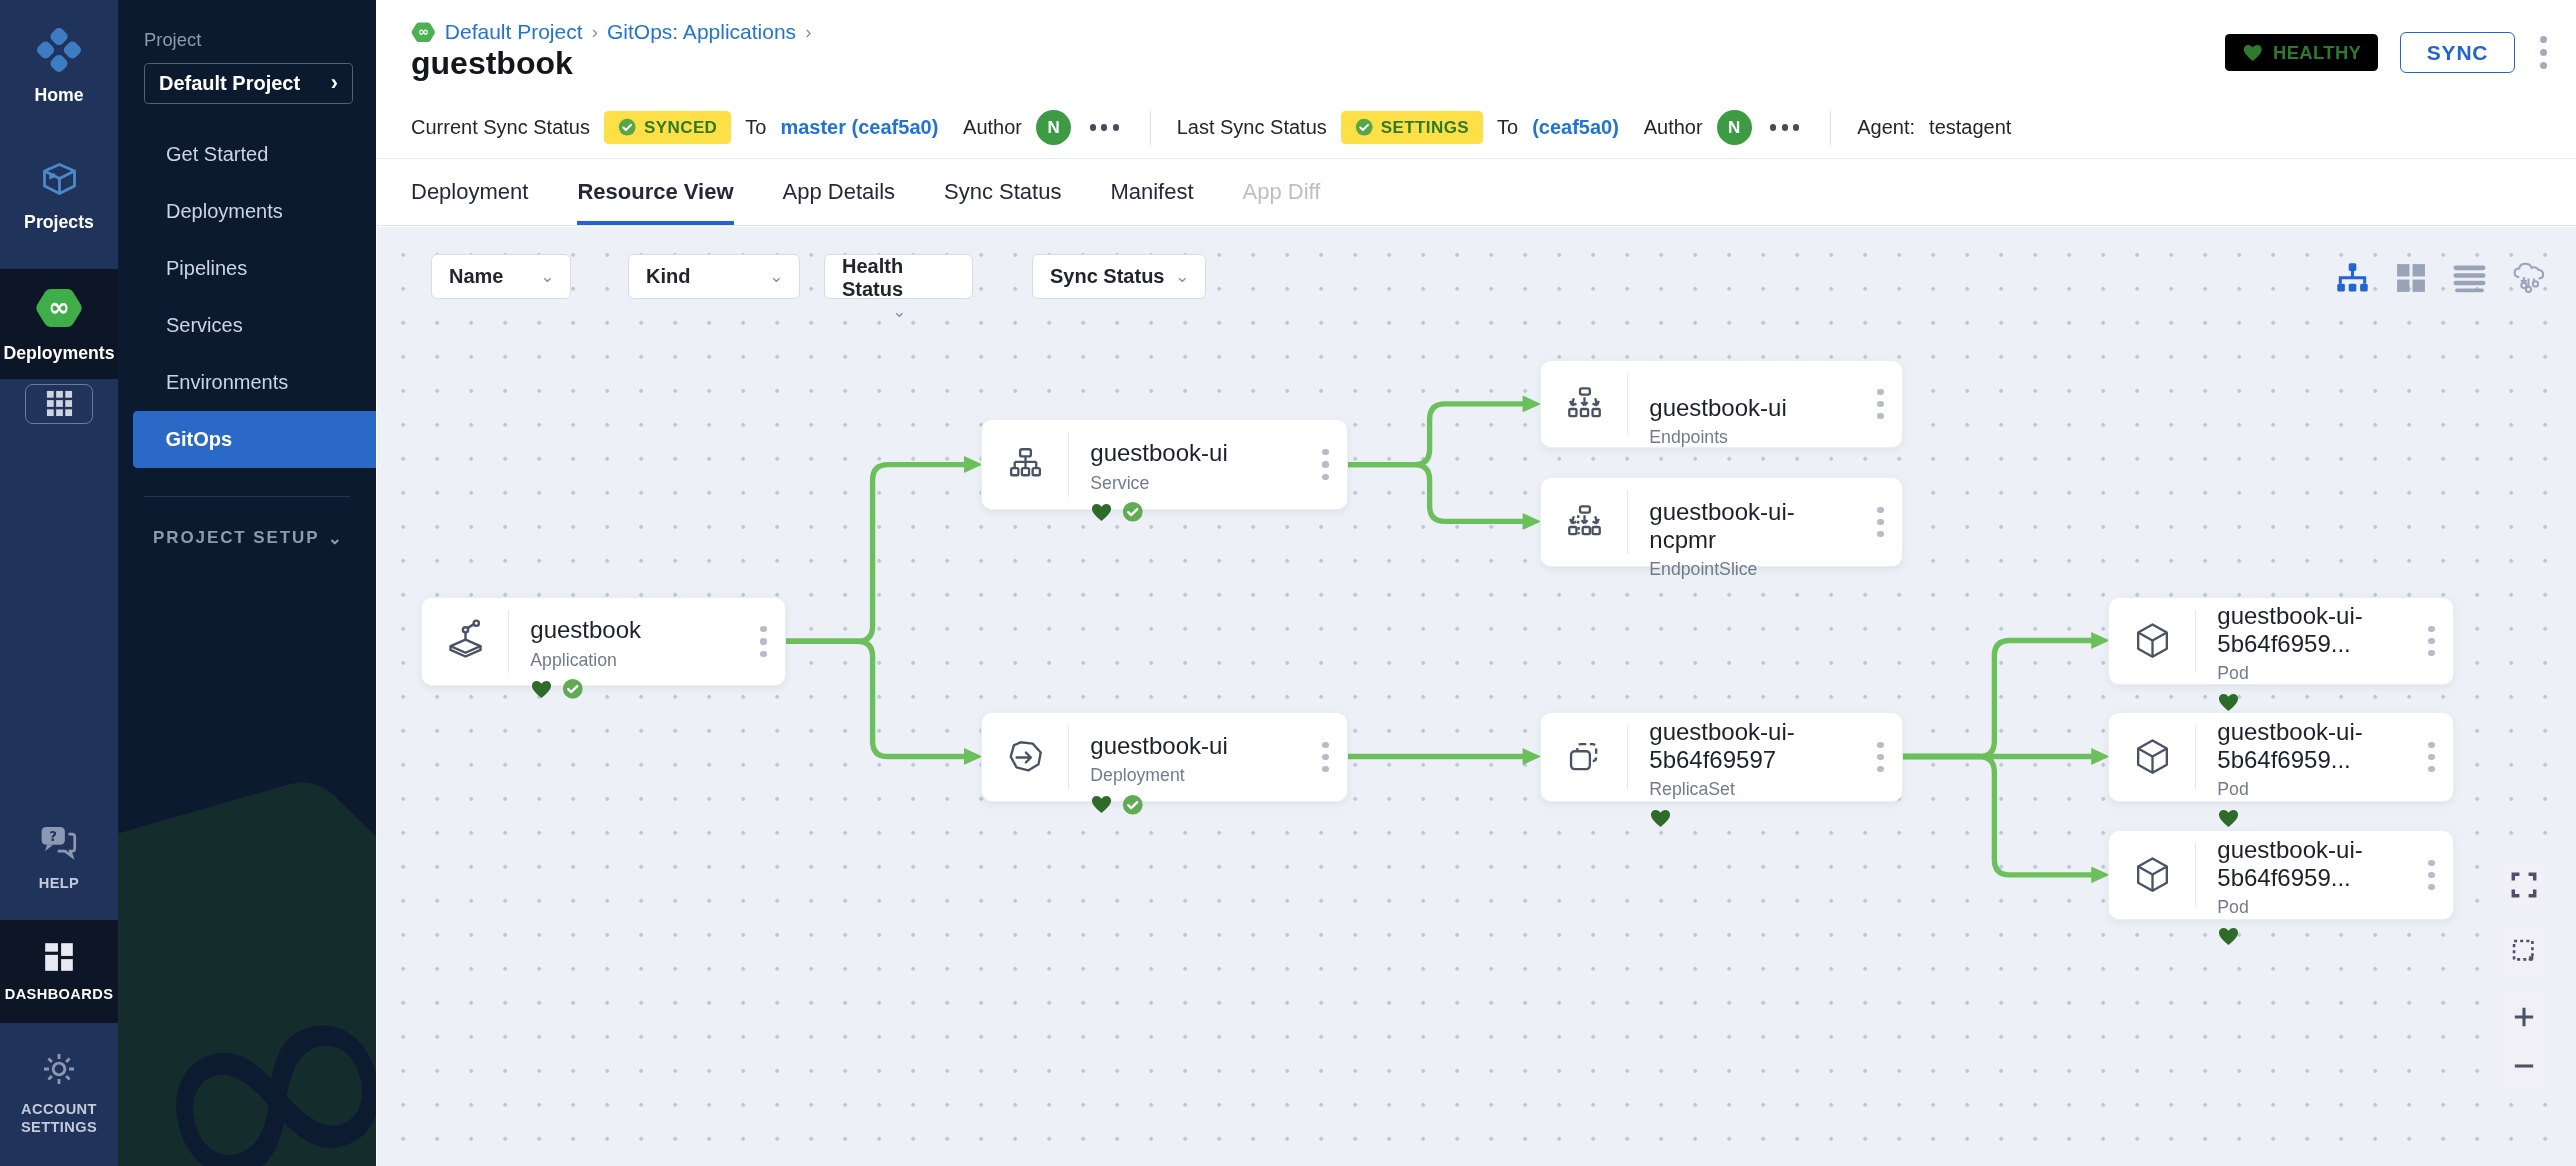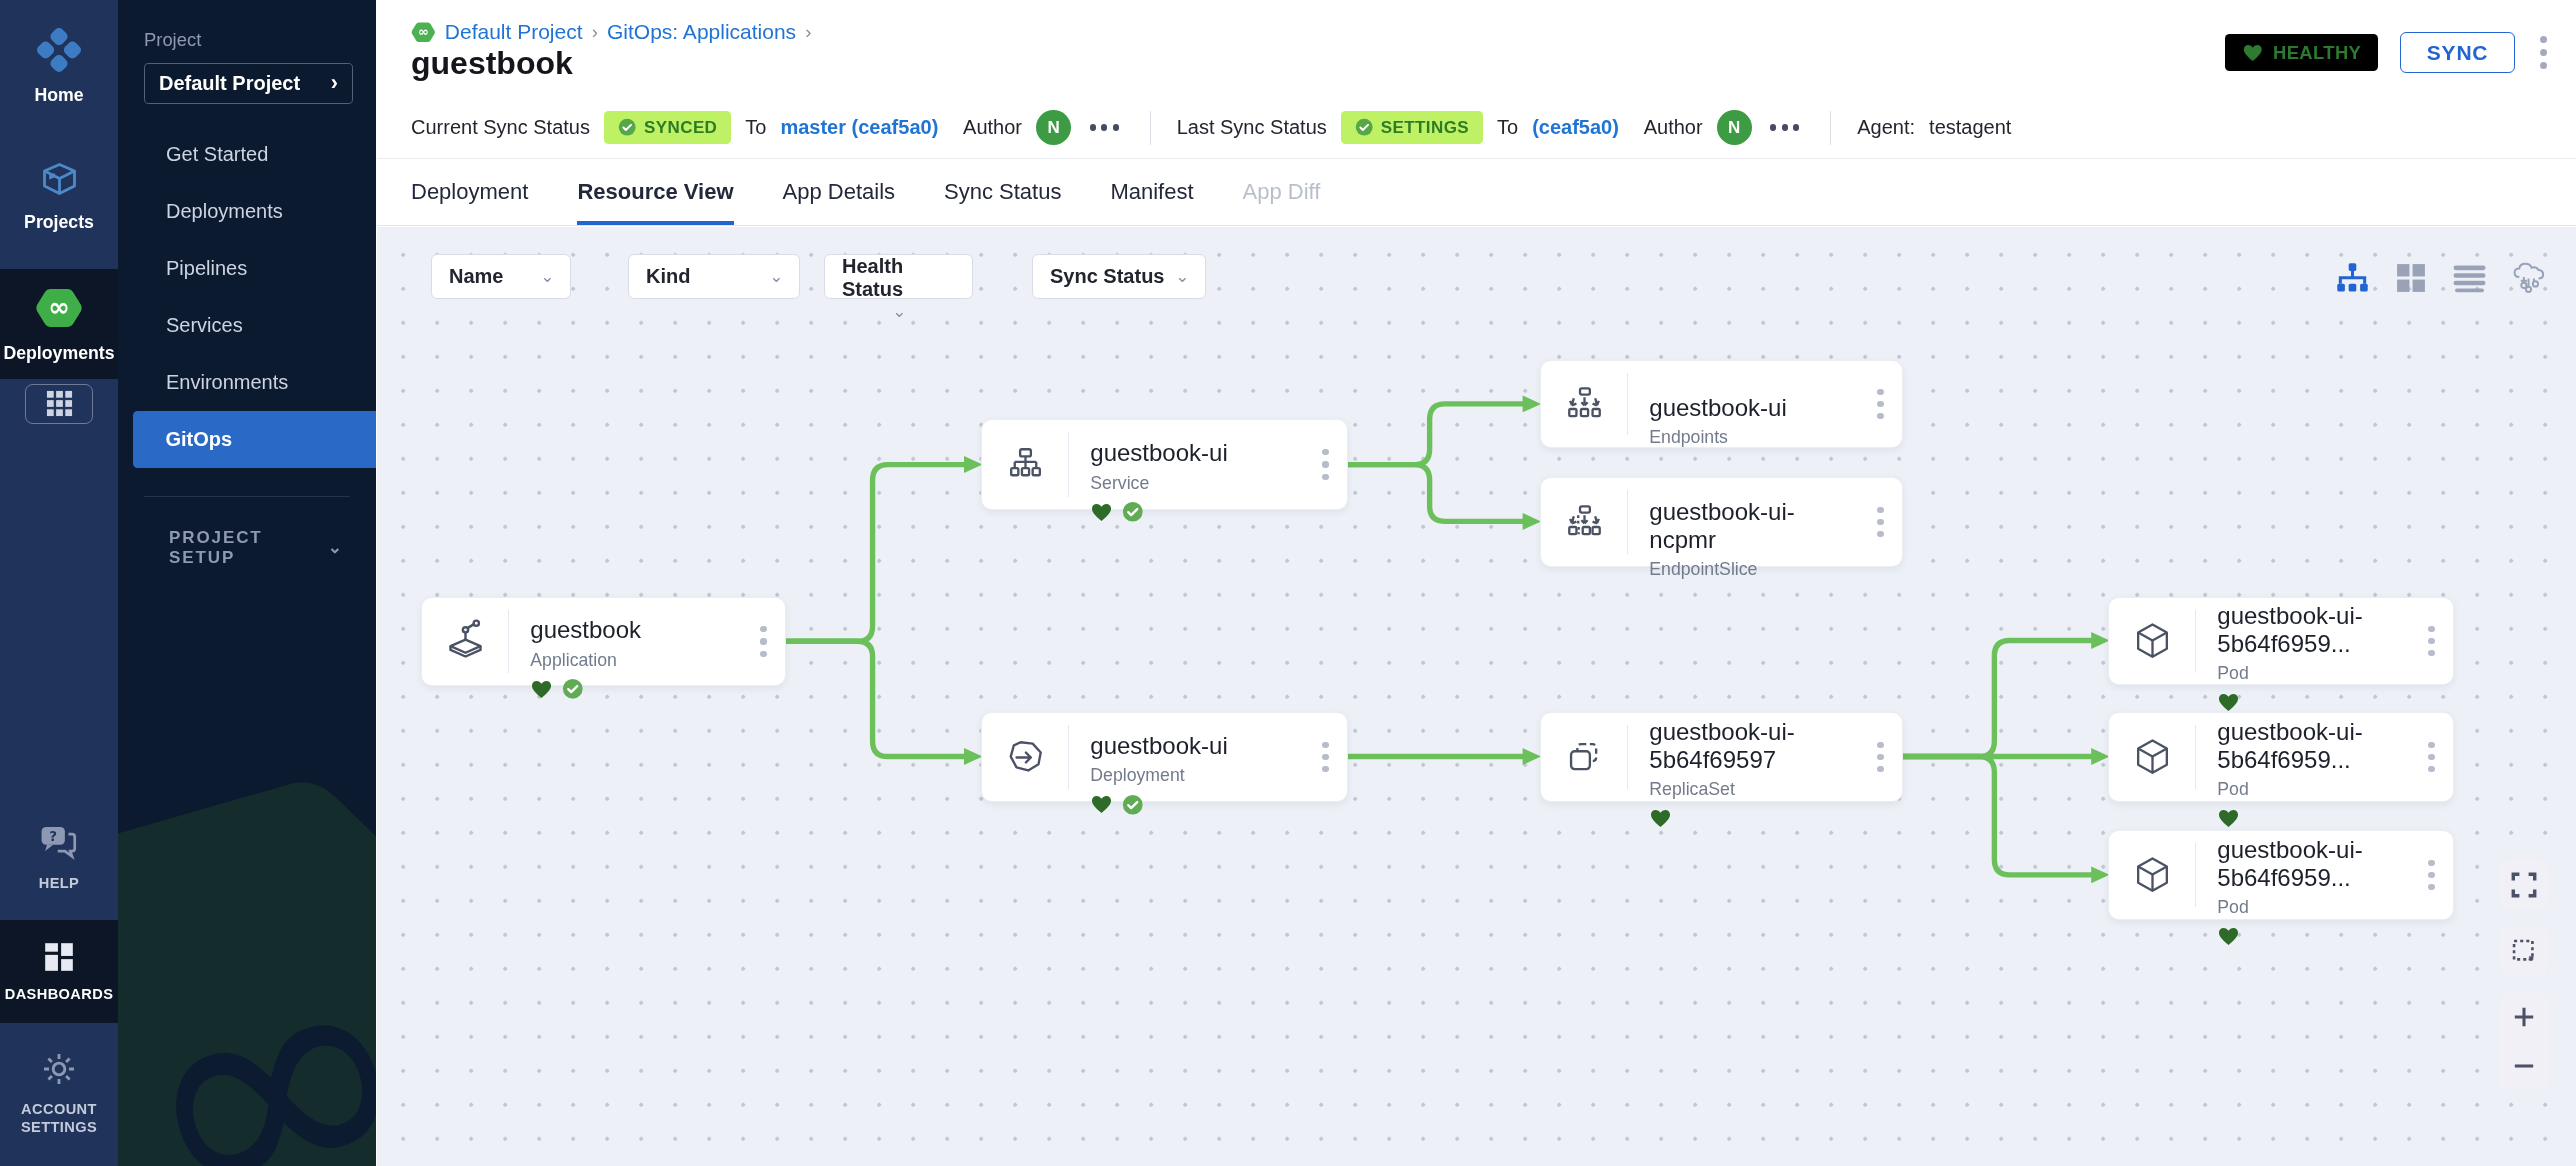--- a/index.html
+++ b/index.html
@@ -19,40 +19,40 @@
   .sidebar2 { position:absolute; left:118px; top:0; width:258px; height:100%; background:#0c1a30; z-index:5; overflow:hidden; }
   .sb2-content { position:relative; z-index:2; }
   .sb2-watermark { position:absolute; bottom:-115px; left:-115px; z-index:1; transform:rotate(-16deg); }
   .sb2-section { margin:29px 0 0 26px; color:#8f99b0; font-size:18.4px; }
   .project-btn { margin:12.3px 23px 0 26px; height:41px; border:0.8px solid #55607a; border-radius:4.6px; display:flex; align-items:center; justify-content:space-between; padding:0 14px; color:#fff; font-size:20px; font-weight:700; cursor:pointer; }
   .project-btn .chev { font-size:21.5px; font-weight:700; }
   .sb2-menu { margin-top:21.5px; }
   .sb2-item { height:57px; display:flex; align-items:center; padding-left:48px; color:#cdd4e2; font-size:20px; font-weight:500; cursor:pointer; }
   .sb2-item.active { background:#2a69c6; color:#fff; font-weight:700; margin-left:15.4px; padding-left:32px; border-radius:4.6px 0 0 4.6px; }
   .sb2-divider { height:0.8px; background:#26324d; margin:28px 26px 0; }
-  .sb2-footer { margin-top:31px; display:flex; align-items:center; justify-content:space-between; padding:0 34px 0 35px; color:#8f99b0; font-size:17px; font-weight:700; letter-spacing:1.9px; cursor:pointer;margin-left:16px; }
+  .sb2-footer { margin-top:31px; display:flex; align-items:center; justify-content:space-between; padding:0 34px 0 35px; color:#8f99b0; font-size:17px; font-weight:700; letter-spacing:1.9px; cursor:pointer; }
 
   
   .main { position:absolute; left:377px; top:0; right:0; height:100%; background:#fff; }
   .hairline { position:absolute; left:0; right:0; top:158px; height:0.8px; background:#e8ebf0; }
 
   .breadcrumb { position:absolute; left:34px; top:20px; display:flex; align-items:center; gap:9.2px; font-size:21px; }
   .crumb-link { color:#1f74d6; cursor:pointer; }
   .crumb-sep { color:#84909f; font-size:18.4px; }
 
   .page-title { position:absolute; left:34px; top:45px; font-size:32px; font-weight:700; color:#14161c; }
 
   .header-right { position:absolute; right:26px; top:32px; display:flex; align-items:center; gap:21.5px; }
   .health-badge { background:#000000; color:#2c7a2f; border-radius:4.6px; padding:7.7px 17px; display:flex; align-items:center; gap:9.2px; font-size:18.4px; font-weight:700; letter-spacing:0.4px; }
   .sync-btn { background:#fff; border:1.5px solid #2264d1; color:#2264d1; border-radius:6.1px; padding:7.7px 26px; font-size:21px; font-weight:700; letter-spacing:0.8px; cursor:pointer; }
   .kebab-v { display:flex; flex-direction:column; gap:6.1px; cursor:pointer; padding:3.1px; }
   .kebab-v i { width:7px; height:7px; border-radius:50%; background:#a3aabb; }
 
   .status-row { position:absolute; left:34px; top:106px; height:43px; display:flex; align-items:center; gap:14px; font-size:20px; color:#23262e; }
-  .badge-green { background:#bef264; color:#2e7b27; border-radius:4.6px; padding:6.1px 14px; display:flex; align-items:center; gap:7.7px; font-size:17px; font-weight:700; letter-spacing:0.4px; }
+  .badge-green { background:#fde047; color:#2e7b27; border-radius:4.6px; padding:6.1px 14px; display:flex; align-items:center; gap:7.7px; font-size:17px; font-weight:700; letter-spacing:0.4px; }
   .rev-link { color:#1f74d6; font-weight:700; cursor:pointer; }
   .avatar { width:35px; height:35px; border-radius:50%; background:#3d9b43; color:#fff; font-size:17px; font-weight:700; display:flex; align-items:center; justify-content:center; }
   .kebab-h { display:flex; gap:5.4px; cursor:pointer; padding:4.6px; }
   .kebab-h i { width:6.1px; height:6.1px; border-radius:50%; background:#454c61; }
   .vsep { width:0.8px; height:34px; background:#dcdfe6; margin:0 12.3px; }
 
   .tabs { position:absolute; left:0; right:0; top:170px; height:56px; border-bottom:1.5px solid #e0e3ea; display:flex; gap:49px; padding-left:34px; }
   .tab { font-size:22px; color:#23283a; padding-top:9.2px; height:100%; cursor:pointer; }
   .tab.active { font-weight:700; border-bottom:4.6px solid #2264d1; }
   .tab.disabled { color:#b9bfca; cursor:default; }

